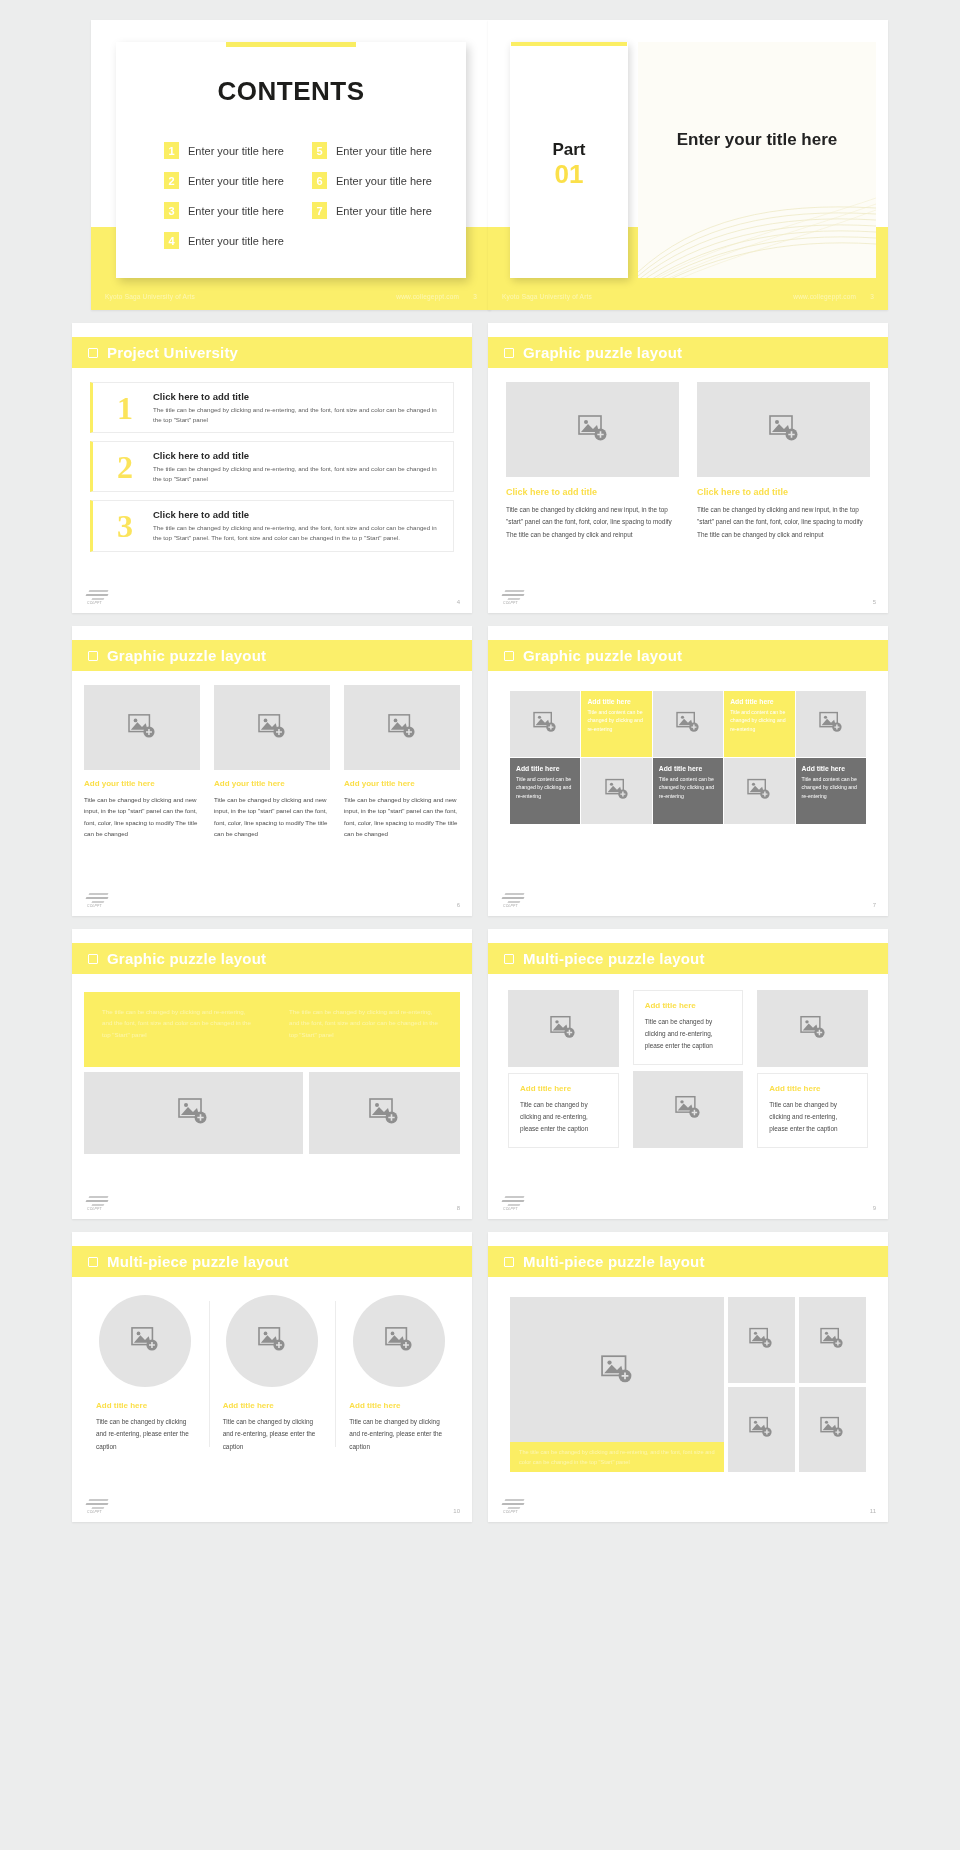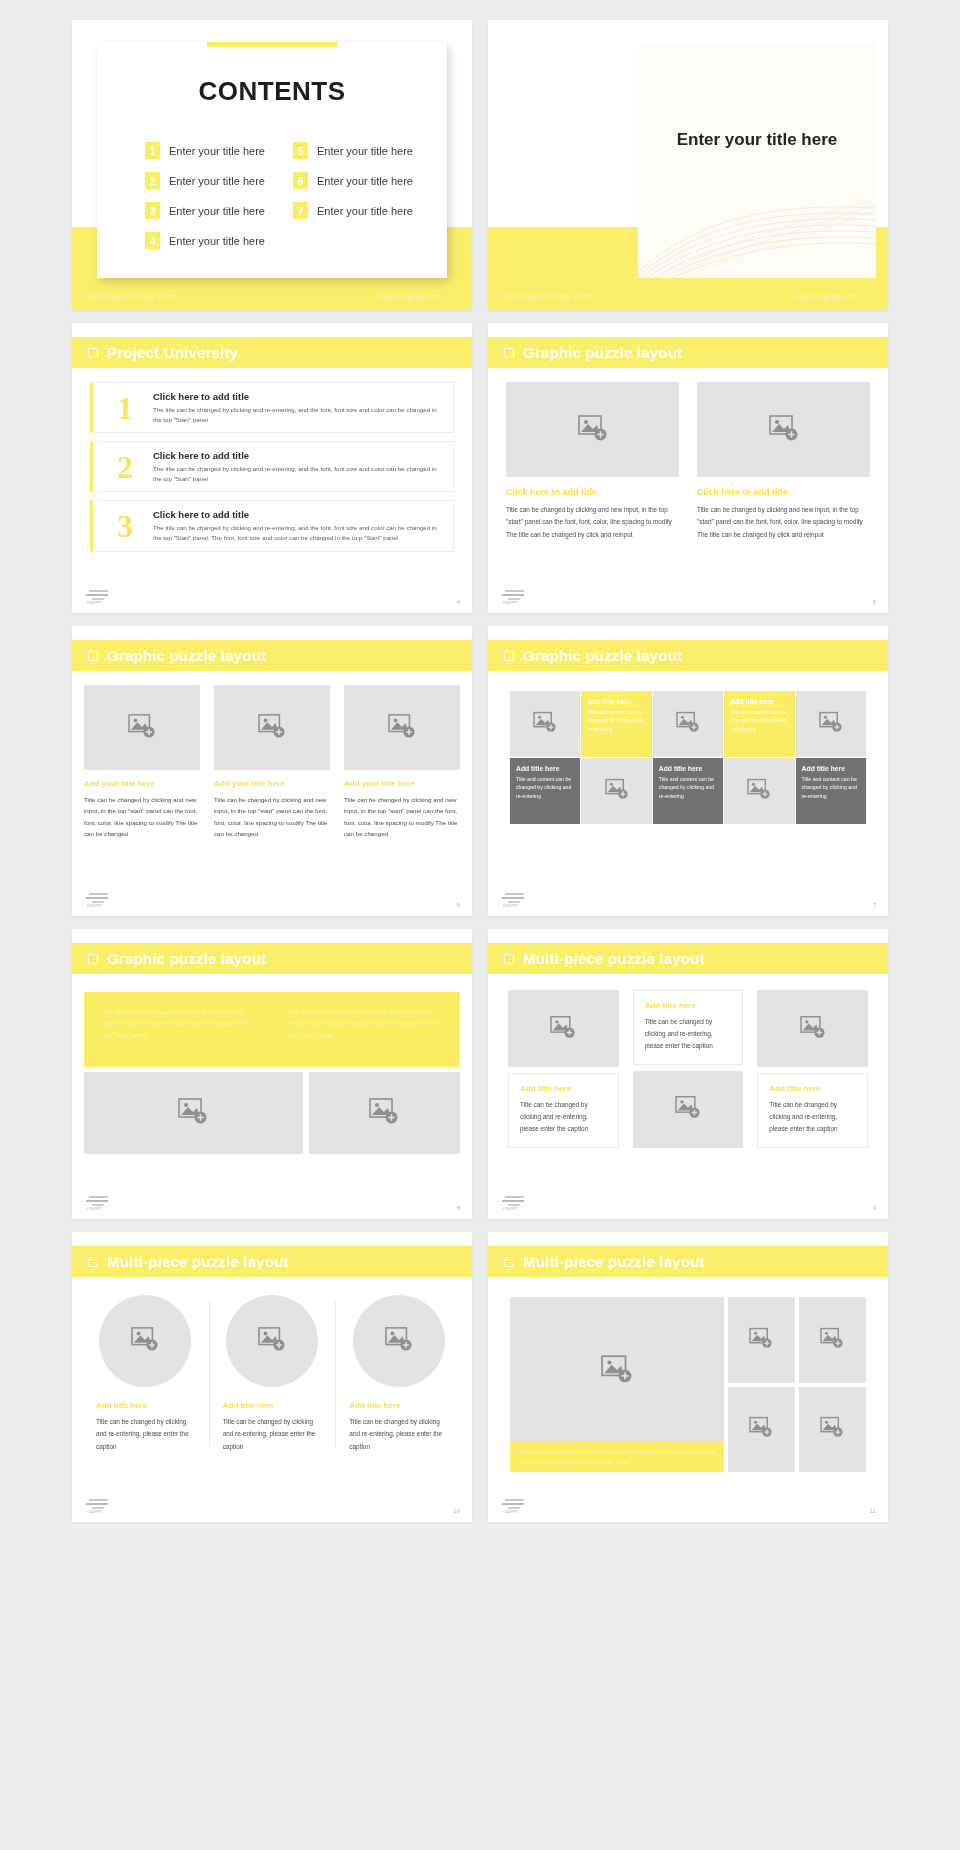--- a/index.html
+++ b/index.html
@@ -19,21 +19,21 @@
   }
   .slide {
     width:400px; height:290px;
     background:#fff;
     position:relative;
     overflow:hidden;
     box-shadow:0 1px 2px rgba(0,0,0,.07);
   }
 
   
-  .s-cover { background:#fff; }
+  .s-cover { background:#fff;margin-left:19px; }
   .cover-card {
     position:absolute; left:25px; top:22px; right:25px; bottom:32px;
     background:#fff; box-shadow:3px 4px 9px rgba(0,0,0,.17);
   }
   .cover-topbar { position:absolute; left:110px; top:0; width:130px; height:5px; background:#f9ed62; }
   .cover-title {
     position:absolute; top:34px; left:0; right:0; text-align:center;
     font-size:26px; font-weight:bold; color:#1d1d1b; letter-spacing:.5px;
   }
   .toc {
@@ -253,20 +253,26 @@
               <path d="M0,128 C72,88 152,70 250,76"></path>
             </g>
             <g fill="none" stroke="#f1ecc8" stroke-width="0.6" opacity="0.8">
               <path d="M20,110 C90,74 170,56 250,30"></path>
               <path d="M28,112 C96,80 174,62 250,36"></path>
               <path d="M36,114 C102,86 178,68 250,42"></path>
             </g>
           </svg>
         </div>
       </div>
+      <div class="part-card">
+        <div class="part-txt">
+          <div class="part-word">Part</div>
+          <div class="part-no">01</div>
+        </div>
+      </div>
       <div class="footer-row">
         <span class="footer-left">Kyoto Saga University of Arts</span>
         <span class="footer-right">
           <span>www.collegeppt.com</span>
           <span>3</span>
         </span>
       </div>
     </div>
 
     <div class="slide">

